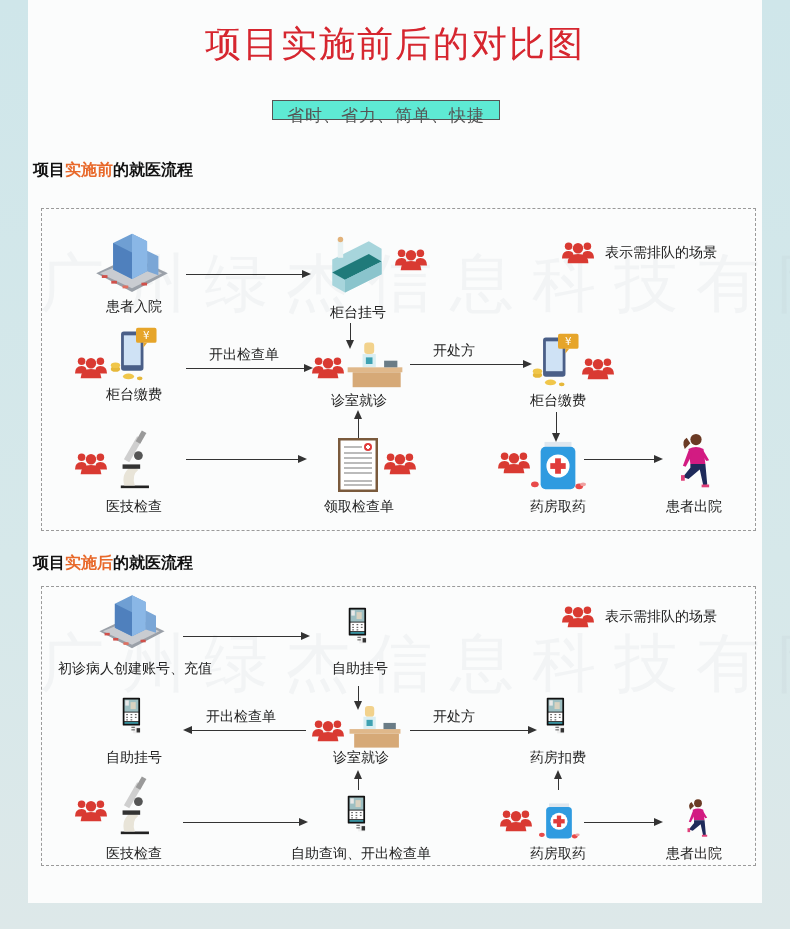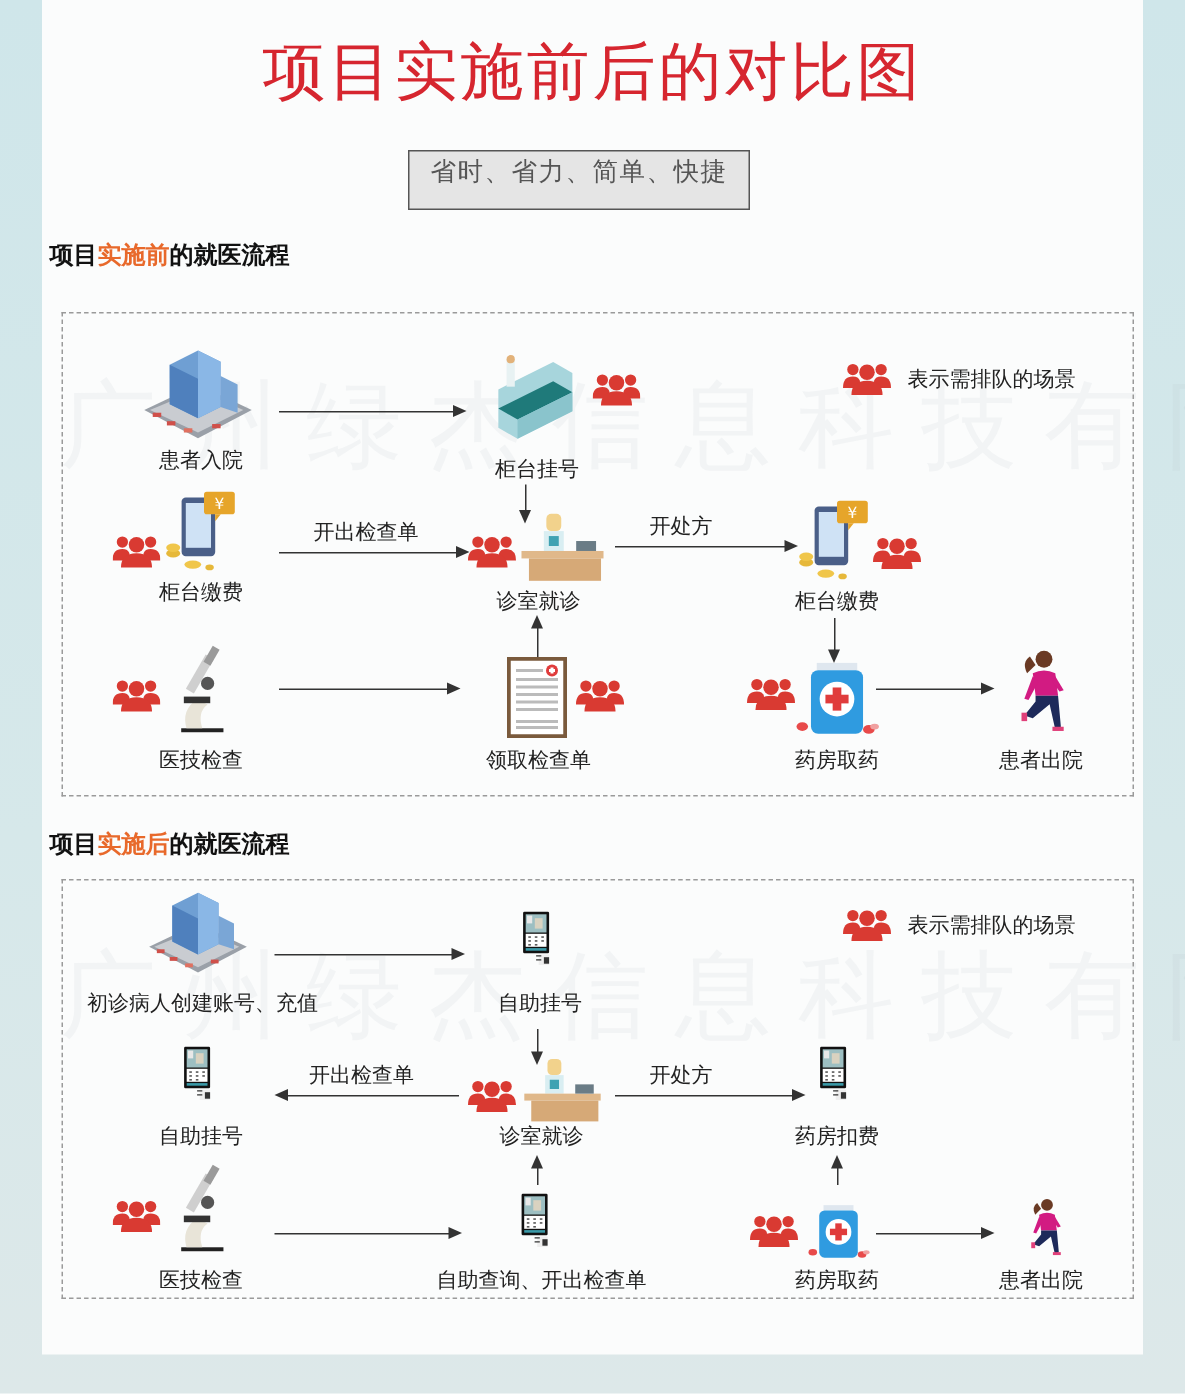--- a/index.html
+++ b/index.html
@@ -8,26 +8,26 @@
     background: linear-gradient(180deg, #cfe6ea 0%, #d6e8ea 60%, #dde8e9 100%);
     font-family: "DejaVu Sans", "Liberation Sans", sans-serif;
     position: relative;
   }
   .card {
     position: absolute; left: 28px; top: 0; width: 734px; height: 903px;
     background: #fbfcfc;
   }
   .title {
     position: absolute; left: 0; width: 790px; top: 20px; text-align: center;
-    font-size: 42px; color: #d6262f; font-weight: 300; letter-spacing: 2px;
+    font-size: 36px; color: #d6262f; font-weight: 300; letter-spacing: 2px;
     font-family: Liberation Sans, sans-serif;
   }
   .subtitle {
-    position: absolute; left: 272px; top: 100px; width: 228px; height: 40px;
-    border: 1px solid #555; background: #e5e5e5; color: #555; font-size: 17px;
+    position: absolute; left: 272px; top: 100px; width: 228px; height: 20px;
+    border: 1px solid #555; background: #5eead4; color: #555; font-size: 17px;
     text-align: center; line-height: 28px; letter-spacing: 1px;
   }
   .section-title {
     position: absolute; left: 33px; font-size: 16px; color: #111; font-weight: bold;
   }
   .section-title .hl { color: #e8692b; }
   .box {
     position: absolute; left: 41px; width: 715px; border: 1px dashed #9a9a9a;
   }
   .label { position: absolute; font-size: 14px; color: #222; white-space: nowrap; transform: translateX(-50%); }

